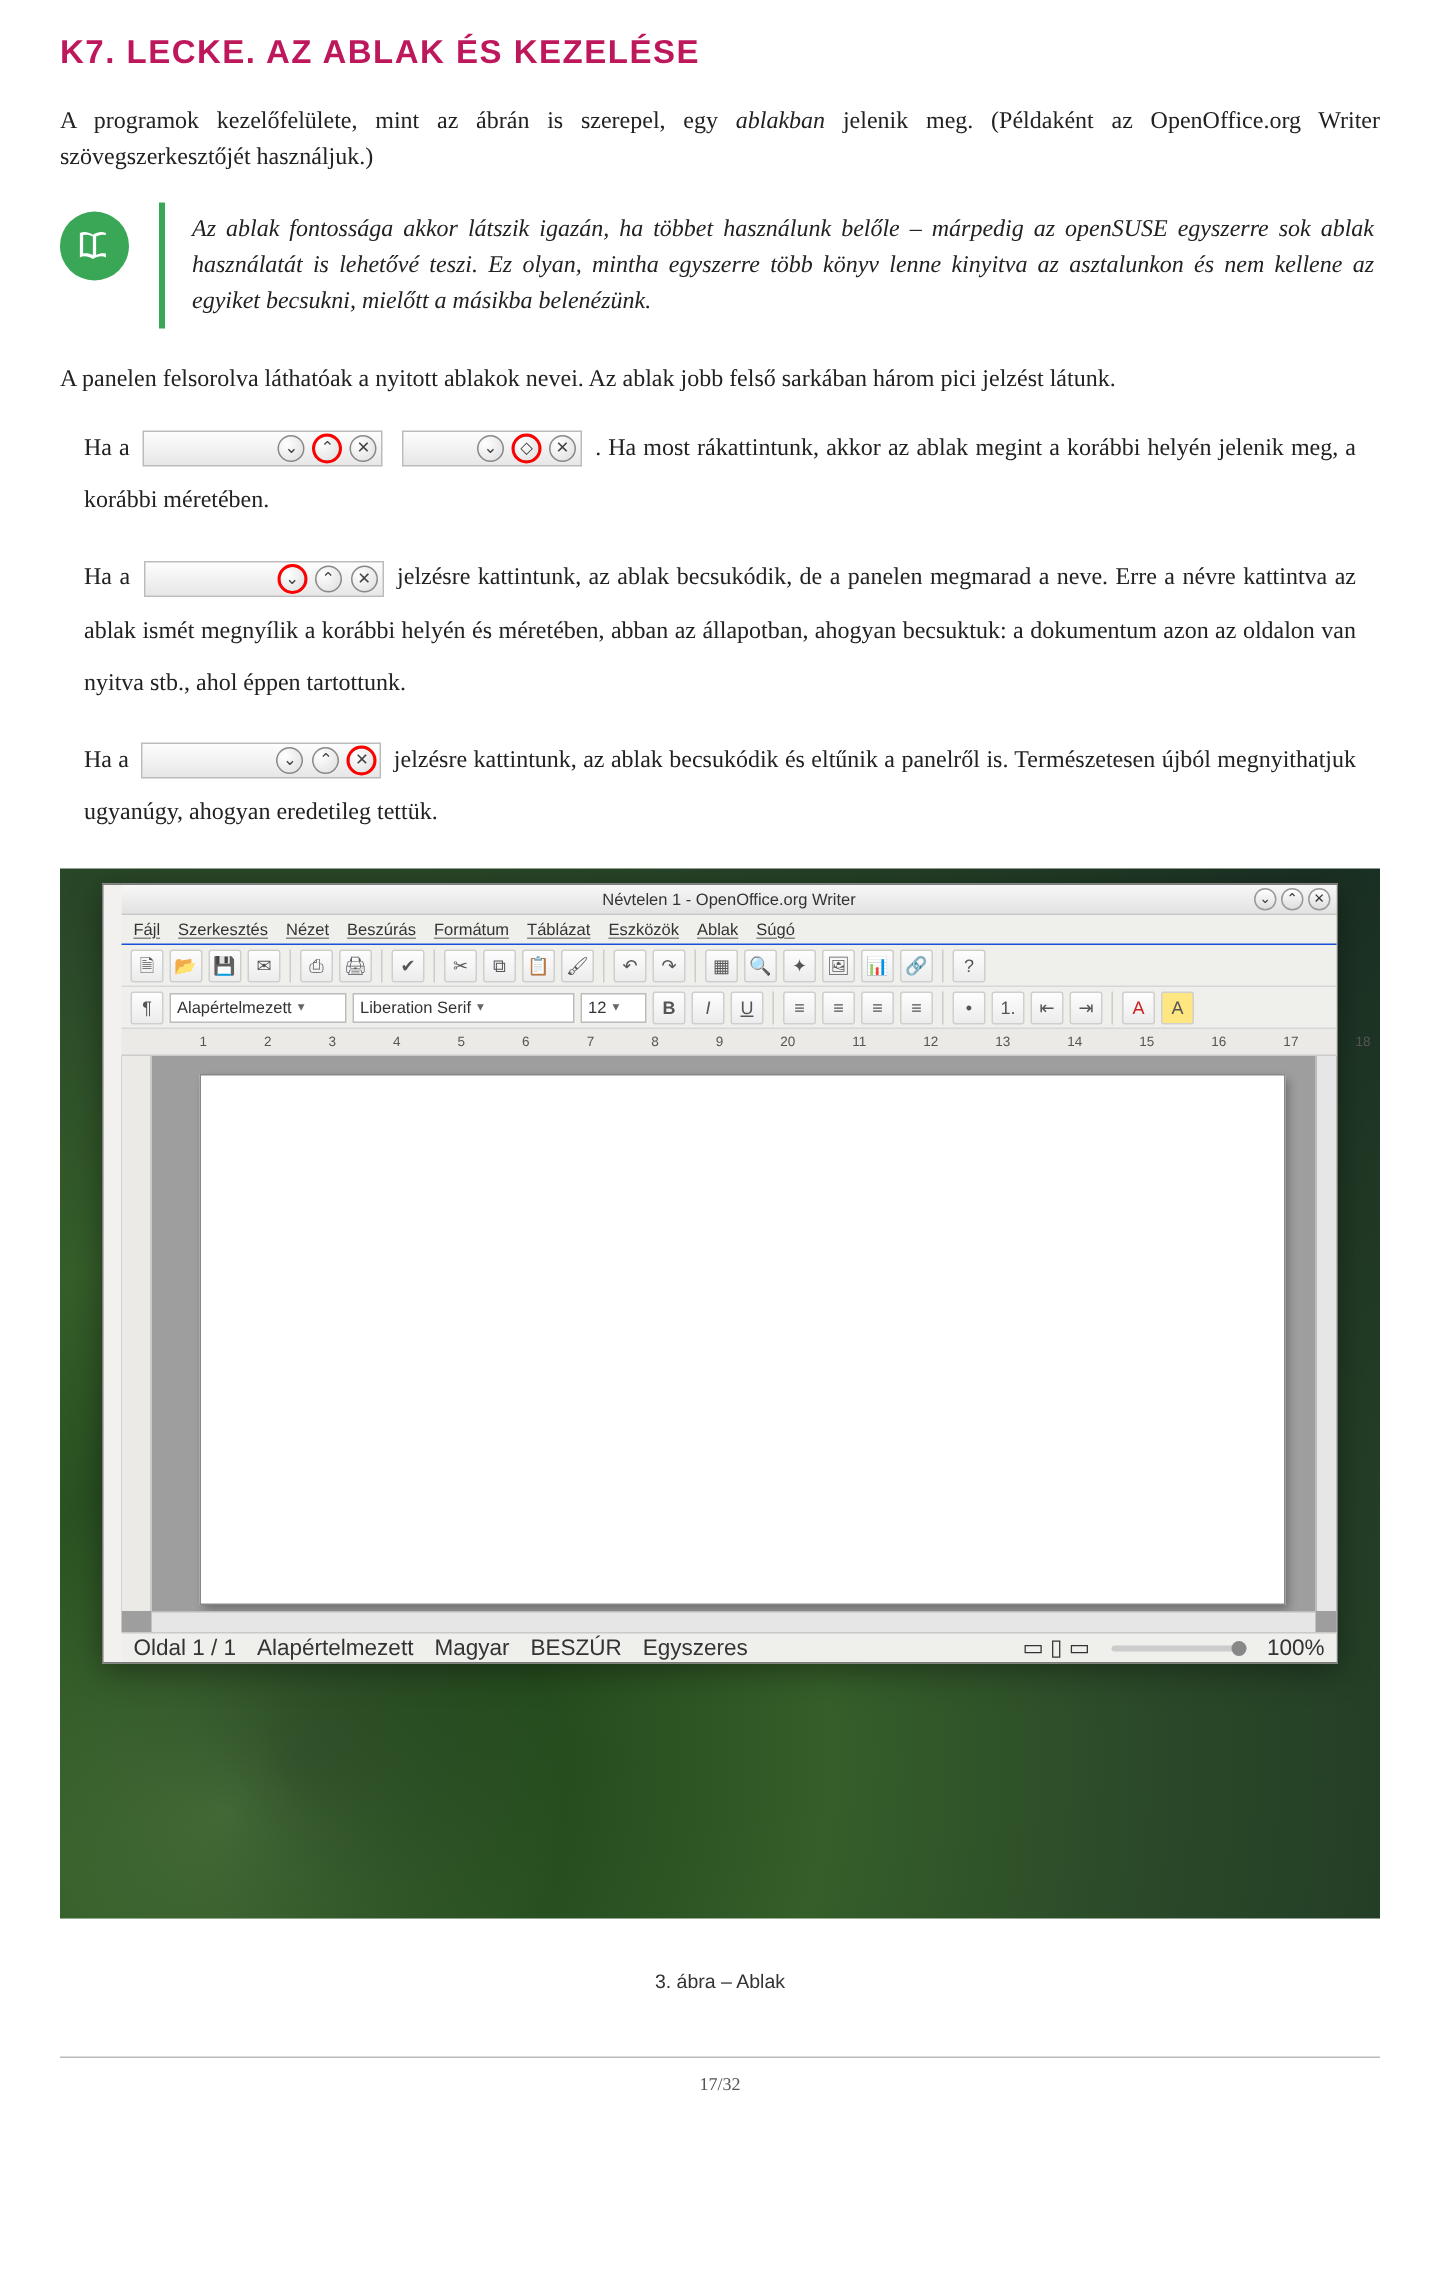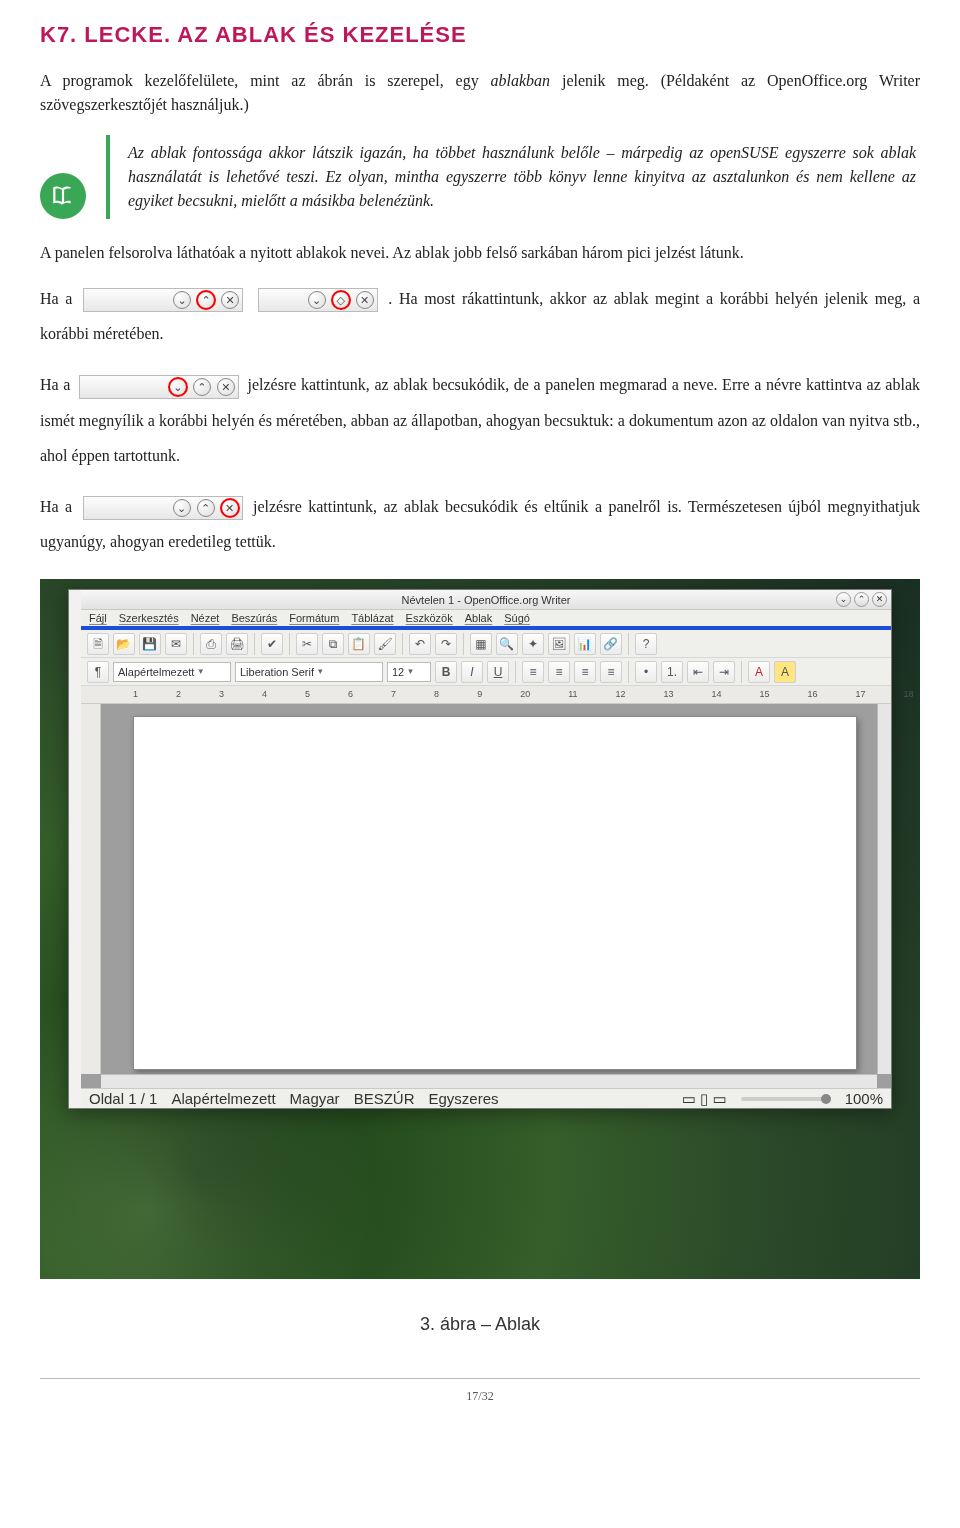--- a/index.html
+++ b/index.html
@@ -18,40 +18,40 @@
     color: #be185d;
     font-size: 22px;
     letter-spacing: 1px;
     font-weight: 700;
     margin-bottom: 18px;
   }
   p.intro { text-align: justify; margin-bottom: 18px; }
   em, .it { font-style: italic; }
   .note-row {
     display: flex;
-    align-items: flex-end;
+    align-items: flex-start;
     gap: 20px;
     margin: 10px 0 22px 0;
   }
   .note-icon-circle {
     width: 46px; height: 46px; min-width: 46px;
     border-radius: 50%;
     background: #3aa757;
     display: flex; align-items: center; justify-content: center;
     margin-top: 6px;
   }
   .note-icon-circle svg { width: 26px; height: 26px; fill: #fff; }
   .note-box {
     border-left: 4px solid #3aa757;
     padding: 6px 4px 6px 18px;
     font-style: italic;
     text-align: justify;
   }
   p.body { text-align: justify; margin: 14px 0; }
-  .flow { text-align: justify; margin: 16px 0; line-height: 2.2; }
+  .flow { text-align: justify; margin: 16px 16px; line-height: 2.2; }
   .flow .seg { }
   .wcontrol {
     display: inline-block;
     vertical-align: middle;
     width: 160px; height: 24px;
     background: linear-gradient(#fdfdfd,#e7e7e7);
     border: 1px solid #bbb;
     position: relative;
     margin: 0 4px;
   }
@@ -105,21 +105,21 @@
     position: absolute; right: 4px; top: 2px;
     display:flex; gap:3px;
   }
   .titlebar .wclose .tb {
     width:15px;height:15px;border-radius:50%;
     border:1px solid #999;background:linear-gradient(#fff,#ddd);
     font-size:9px;display:flex;align-items:center;justify-content:center;
   }
   .menubar {
     height: 20px; display: flex; gap: 12px; padding: 0 8px;
-    align-items: center; border-bottom: 4px solid #1d4ed8;
+    align-items: center; border-bottom: 1px solid #1d4ed8;
     background:#efefec;
   }
   .menubar span { text-decoration: underline; text-decoration-color:#888; text-underline-offset:2px;}
   .toolbar1, .toolbar2 {
     height: 28px; display: flex; align-items: center; gap: 4px;
     padding: 0 6px; border-bottom: 1px solid #d7d7d7;
     background:#efefec;
   }
   .tbtn {
     width: 22px; height: 22px;
@@ -150,21 +150,21 @@
   .hscroll{position:absolute;left:20px;right:14px;bottom:0;height:14px;background:#e6e6e6;border-top:1px solid #bbb;}
   .vscroll{position:absolute;right:0;top:0;bottom:14px;width:14px;background:#e6e6e6;border-left:1px solid #bbb;}
   .statusbar {
     height: 20px; border-top:1px solid #c9c9c9; background:#efefec;
     display:flex; align-items:center; gap:14px; padding:0 8px; font-size:15px;color:#333;
   }
   .statusbar .spacer{flex:1}
   .statusbar .zoomtrack{width:90px;height:4px;background:#ccc;border-radius:2px;position:relative;}
   .statusbar .zoomtrack::after{content:"";position:absolute;right:0;top:-3px;width:10px;height:10px;border-radius:50%;background:#888;}
   .fig-caption {
-    text-align: center; font-family: Verdana, sans-serif; font-size: 18px;
+    text-align: center; font-family: Verdana, sans-serif; font-size: 13px;
     color:#333; margin: 32px 0 40px 0;
   }
   hr.footer-rule { border: none; border-top: 1px solid #bbb; margin-top: 10px; }
   .pagenum { text-align: center; font-size: 12px; color:#555; padding: 8px 0 0 0; font-family: Georgia, serif;}
 </style>
 </head>
 <body>
 
 <h1 class="lesson-title">K7. LECKE. AZ ABLAK ÉS KEZELÉSE</h1>
 

